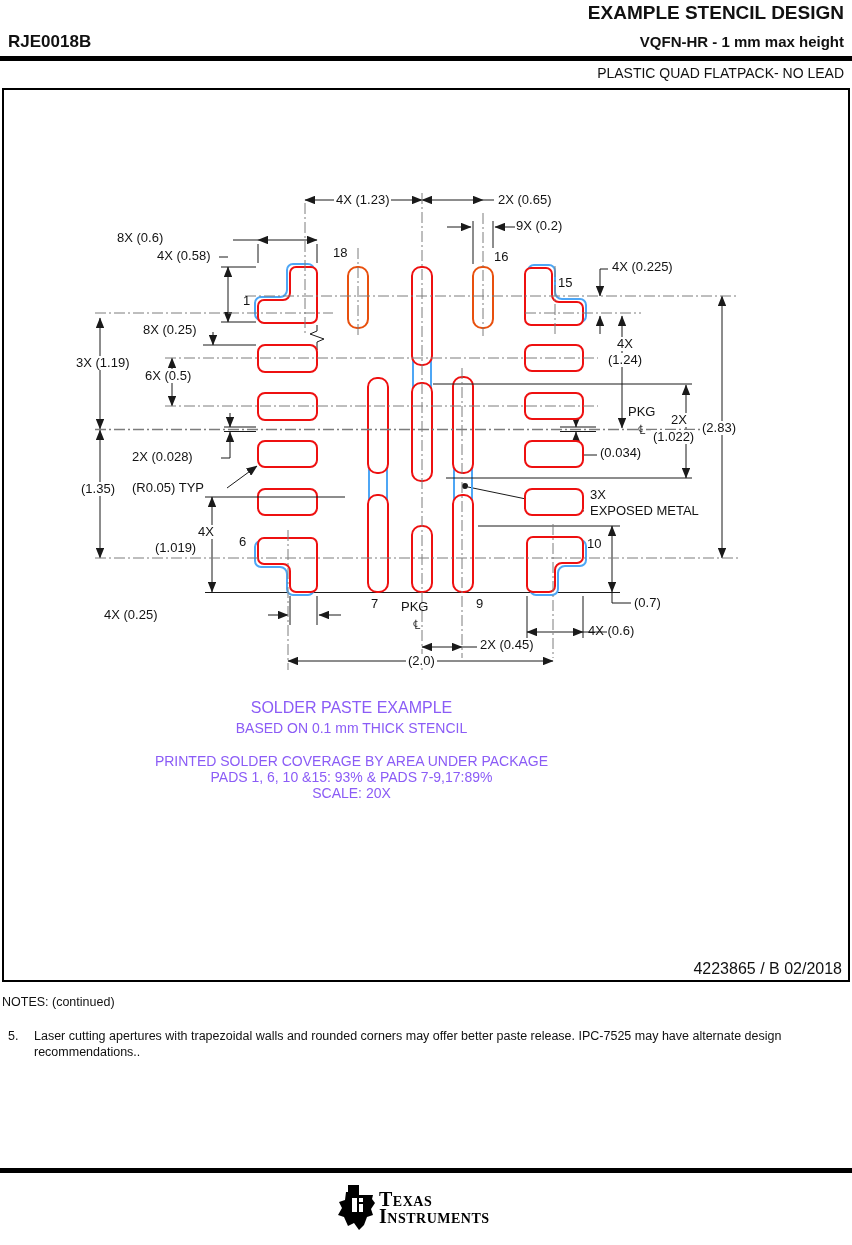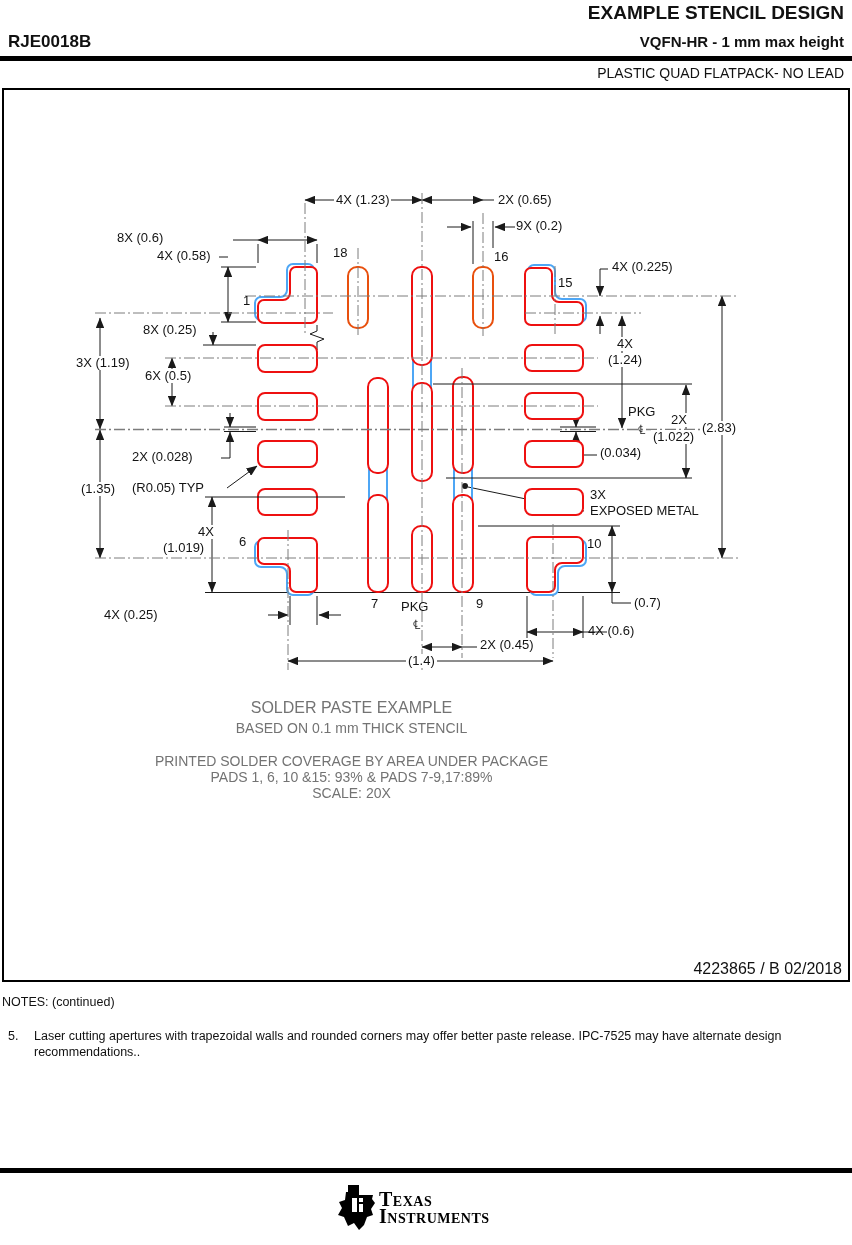--- a/index.html
+++ b/index.html
@@ -7,21 +7,21 @@
         font-family:"Liberation Sans",sans-serif;color:#111;}
   .abs{position:absolute;}
   .hdr-title{font-size:19px;font-weight:bold;right:8px;top:2px;text-align:right;}
   .hdr-part{font-size:17px;font-weight:bold;left:8px;top:32px;}
   .hdr-sub{font-size:15px;font-weight:bold;right:8px;top:33px;text-align:right;}
   .hdr-rule{left:0;top:56px;width:852px;height:5px;background:#000;}
   .hdr-pkg{font-size:14px;right:8px;top:65px;text-align:right;}
   .frame{left:2px;top:88px;width:844px;height:890px;border:2px solid #000;}
   .lbl{position:absolute;font-size:13px;line-height:1.1;white-space:nowrap;color:#131313;}
   .bgw{background:#fff;padding:0 2px;}
-  .cap{position:absolute;width:703px;text-align:center;color:#737373;}
+  .cap{position:absolute;width:703px;text-align:center;color:#8b5cf6;}
   .cap-title{font-size:16px;}
   .cap-sm{font-size:14px;}
   .docnum{font-size:16px;right:10px;top:960px;}
   .notes-h{font-size:12.5px;left:2px;top:995px;}
   .note-num{font-size:12.5px;left:8px;top:1029px;}
   .note-txt{font-size:12.5px;left:34px;top:1029px;width:792px;line-height:1.25;}
   .ftr-rule{left:0;top:1168px;width:852px;height:5px;background:#000;}
   .brand{left:379px;top:1191px;line-height:17px;font-family:"Liberation Serif",serif;
          font-weight:bold;font-variant:small-caps;font-size:20px;letter-spacing:0.5px;color:#000;}
   .site{left:0;top:1285px;width:852px;text-align:center;font-size:12px;font-weight:bold;color:#000;}
@@ -218,32 +218,32 @@
   <div class="lbl bgw" style="left:669px;top:413px;">2X</div>
   <div class="lbl bgw" style="left:651px;top:430px;">(1.022)</div>
   <div class="lbl bgw" style="left:700px;top:421px;">(2.83)</div>
   <div class="lbl" style="left:600px;top:446px;">(0.034)</div>
   <div class="lbl" style="left:132px;top:450px;">2X (0.028)</div>
   <div class="lbl bgw" style="left:79px;top:482px;">(1.35)</div>
   <div class="lbl" style="left:132px;top:481px;">(R0.05) TYP</div>
   <div class="lbl" style="left:590px;top:488px;">3X</div>
   <div class="lbl" style="left:590px;top:504px;">EXPOSED METAL</div>
   <div class="lbl bgw" style="left:196px;top:525px;">4X</div>
-  <div class="lbl bgw" style="left:161px;top:541px;text-align:right;">(1.019)</div>
+  <div class="lbl bgw" style="left:153px;top:541px;text-align:right;">(1.019)</div>
   <div class="lbl" style="left:239px;top:535px;">6</div>
   <div class="lbl" style="left:587px;top:537px;">10</div>
   <div class="lbl" style="left:104px;top:608px;">4X (0.25)</div>
   <div class="lbl" style="left:371px;top:597px;">7</div>
   <div class="lbl" style="left:476px;top:597px;">9</div>
   <div class="lbl" style="left:401px;top:600px;">PKG</div>
   <div class="lbl" style="left:413px;top:618px;">℄</div>
   <div class="lbl" style="left:634px;top:596px;">(0.7)</div>
   <div class="lbl" style="left:588px;top:624px;">4X (0.6)</div>
   <div class="lbl" style="left:480px;top:638px;">2X (0.45)</div>
-  <div class="lbl bgw" style="left:406px;top:654px;">(1.4)</div>
+  <div class="lbl bgw" style="left:406px;top:654px;">(2.0)</div>
 
   <div class="cap cap-title" style="top:699px;">SOLDER PASTE EXAMPLE</div>
   <div class="cap cap-sm" style="top:720px;">BASED ON 0.1 mm THICK STENCIL</div>
   <div class="cap cap-sm" style="top:753px;">PRINTED SOLDER COVERAGE BY AREA UNDER PACKAGE</div>
   <div class="cap cap-sm" style="top:769px;">PADS 1, 6, 10 &amp;15: 93% &amp;  PADS 7-9,17:89%</div>
   <div class="cap cap-sm" style="top:785px;">SCALE: 20X</div>
 
   <div class="abs docnum">4223865 / B   02/2018</div>
 
   <div class="abs notes-h">NOTES: (continued)</div>

